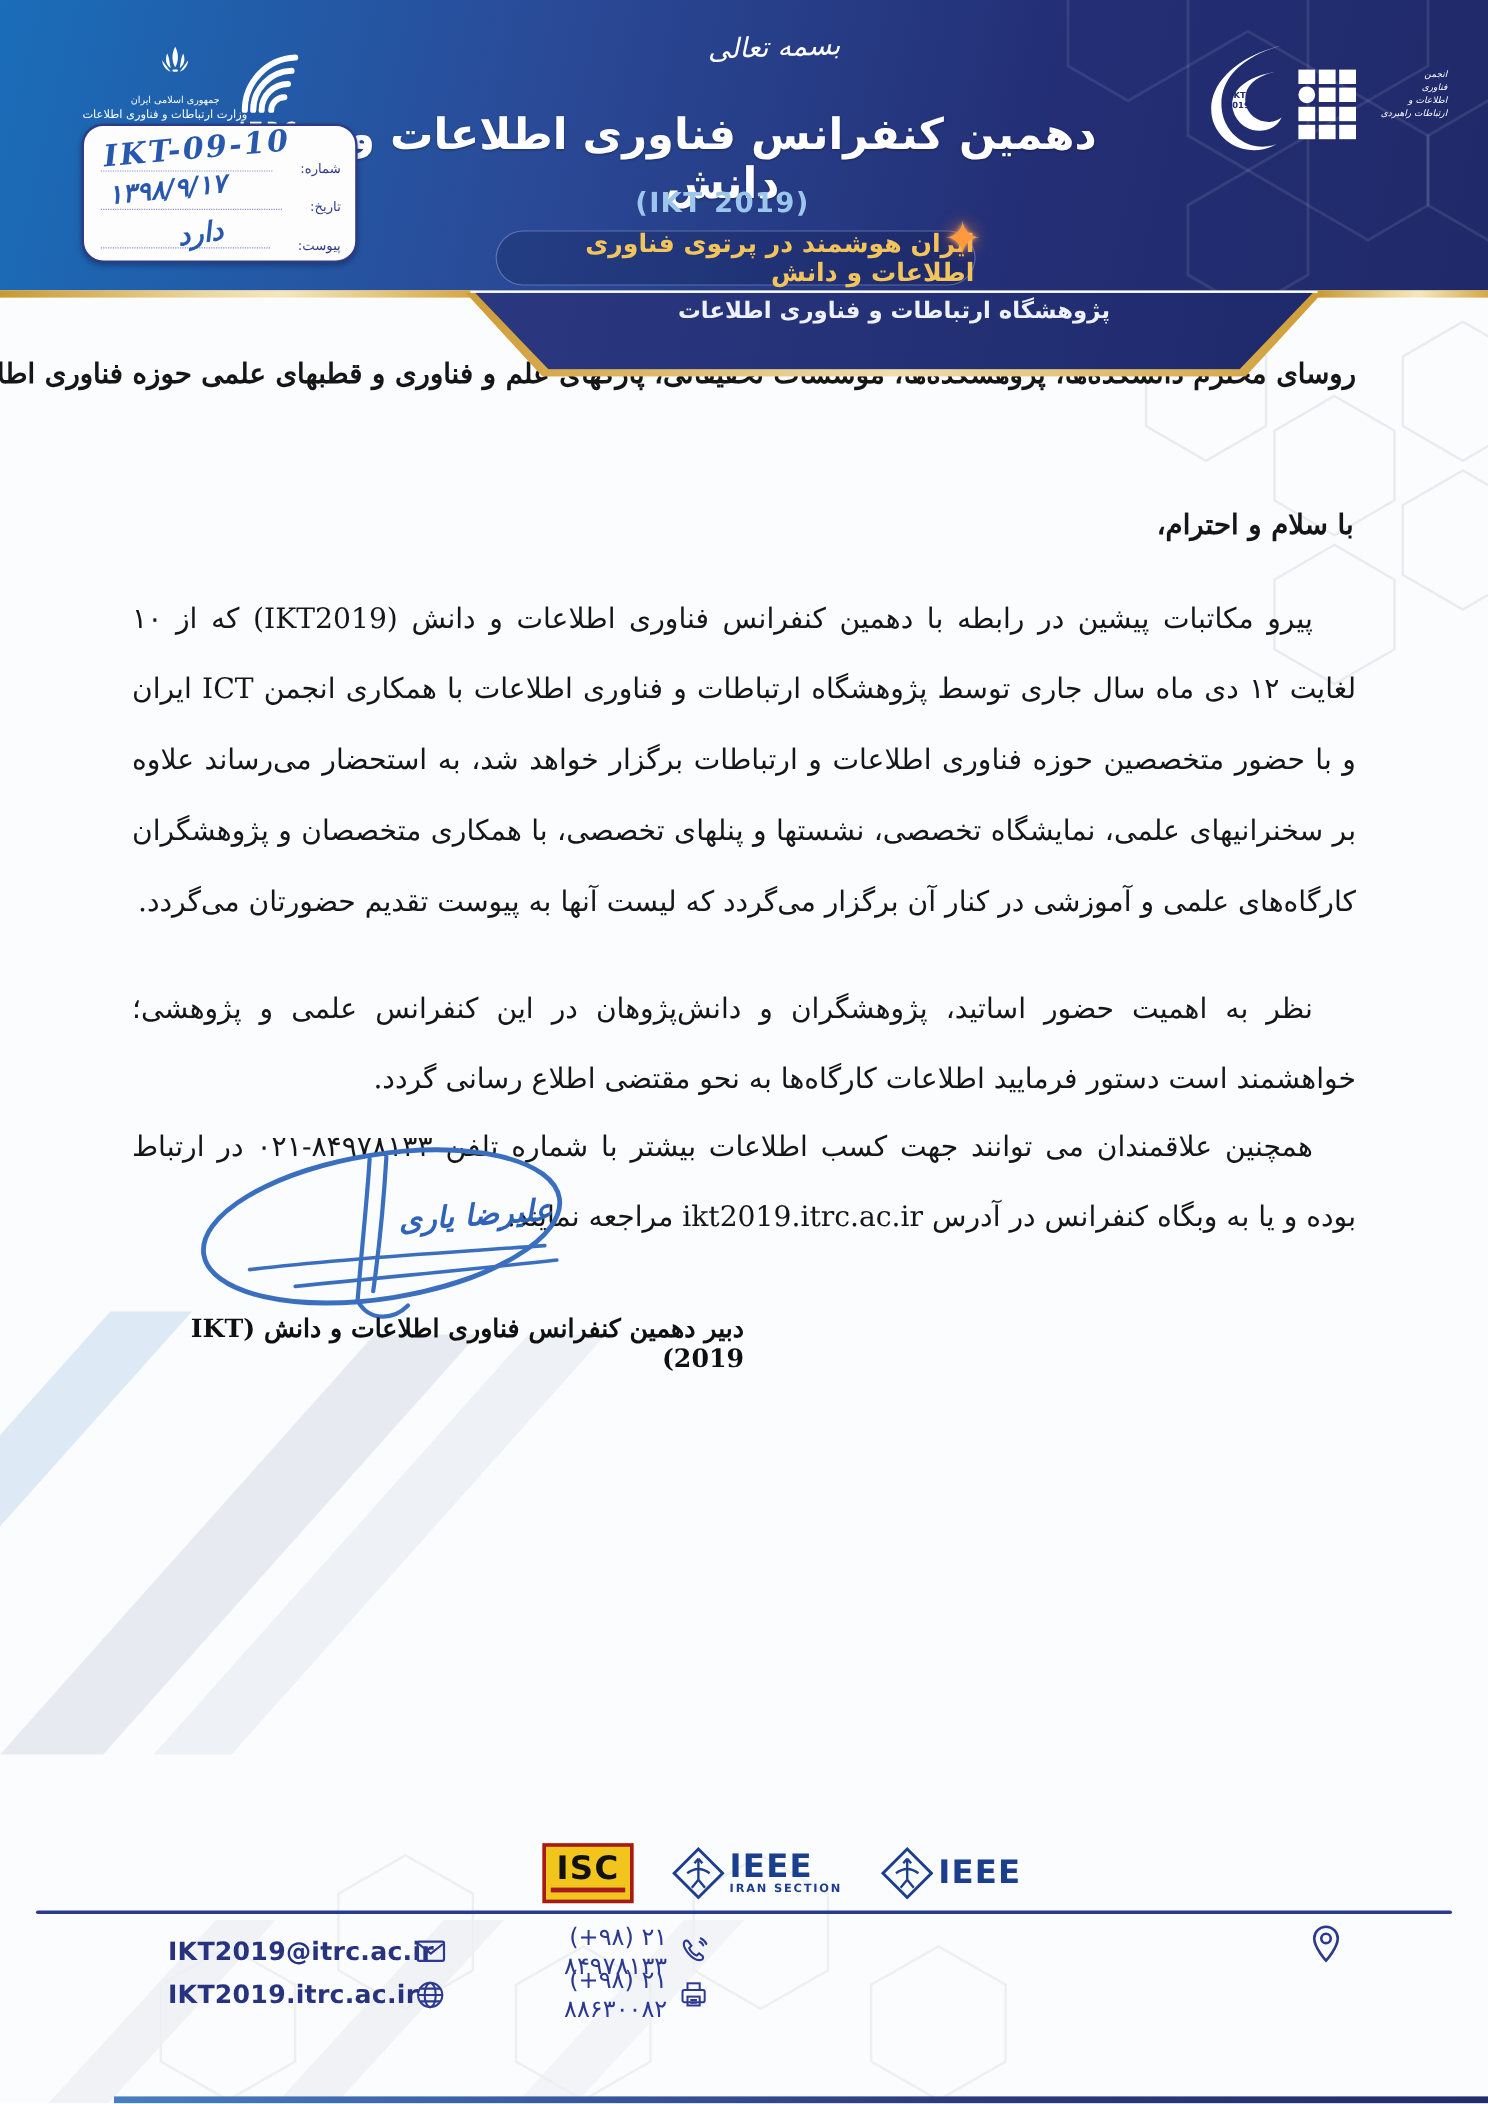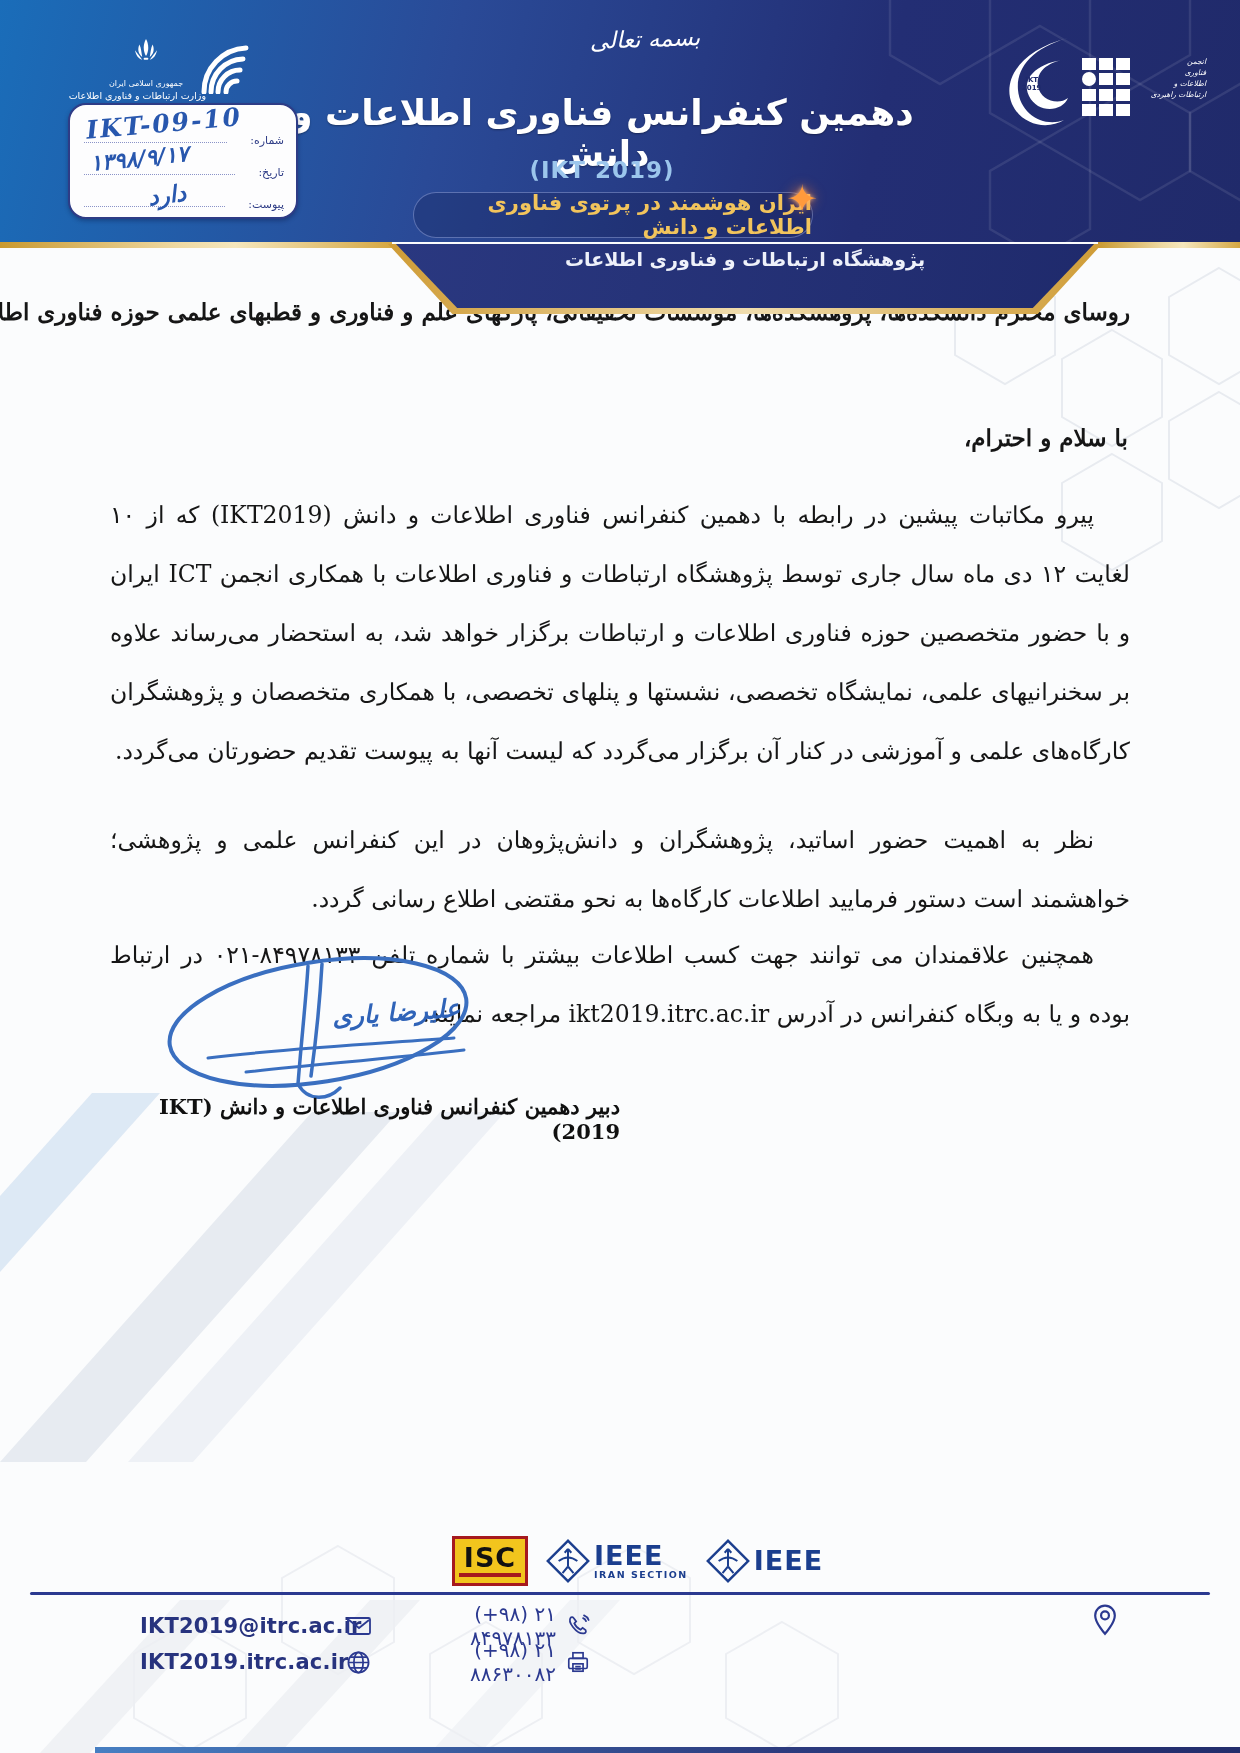--- a/index.html
+++ b/index.html
@@ -82,21 +82,21 @@
 
   .signature-svg { position:absolute; top:940px; left:150px; z-index:3; }
   .sig-name { position:absolute; top:998px; left:332px; z-index:3; color:#2f63b8; font-size:25px;
     font-weight:bold; font-style:italic; font-family:"DejaVu Serif","Liberation Serif",serif;
     transform:rotate(-4deg); direction:rtl; }
   .sig-title { position:absolute; top:1094px; left:140px; width:480px; z-index:3; text-align:right;
     font-size:21px; font-weight:bold; direction:rtl; color:#101010;
     font-family:"DejaVu Serif","Liberation Serif",serif; }
 
   
-  .footer-logos { position:absolute; top:1530px; left:452px; height:62px; display:flex; gap:18px;
+  .footer-logos { position:absolute; top:1530px; left:452px; height:62px; display:flex; gap:32px;
     align-items:center; z-index:2; }
   .isc-box { width:76px; height:50px; background:#f2c51d; border:3.5px solid #a6191e;
     display:flex; align-items:center; justify-content:center; flex-direction:column; }
   .isc-text { color:#111; font-size:27px; font-weight:bold; letter-spacing:1px; line-height:26px; }
   .isc-strip { width:62px; height:4px; background:#a6191e; margin-top:2px; }
   .ieee-lockup { display:flex; align-items:center; gap:4px; }
   .ieee-col { display:flex; flex-direction:column; align-items:flex-start; }
   .ieee-word { color:#1b3e8e; font-size:27px; font-weight:bold; letter-spacing:1px; line-height:26px; }
   .ieee-section { color:#1b3e8e; font-size:9.5px; font-weight:bold; letter-spacing:1.5px; }
 

